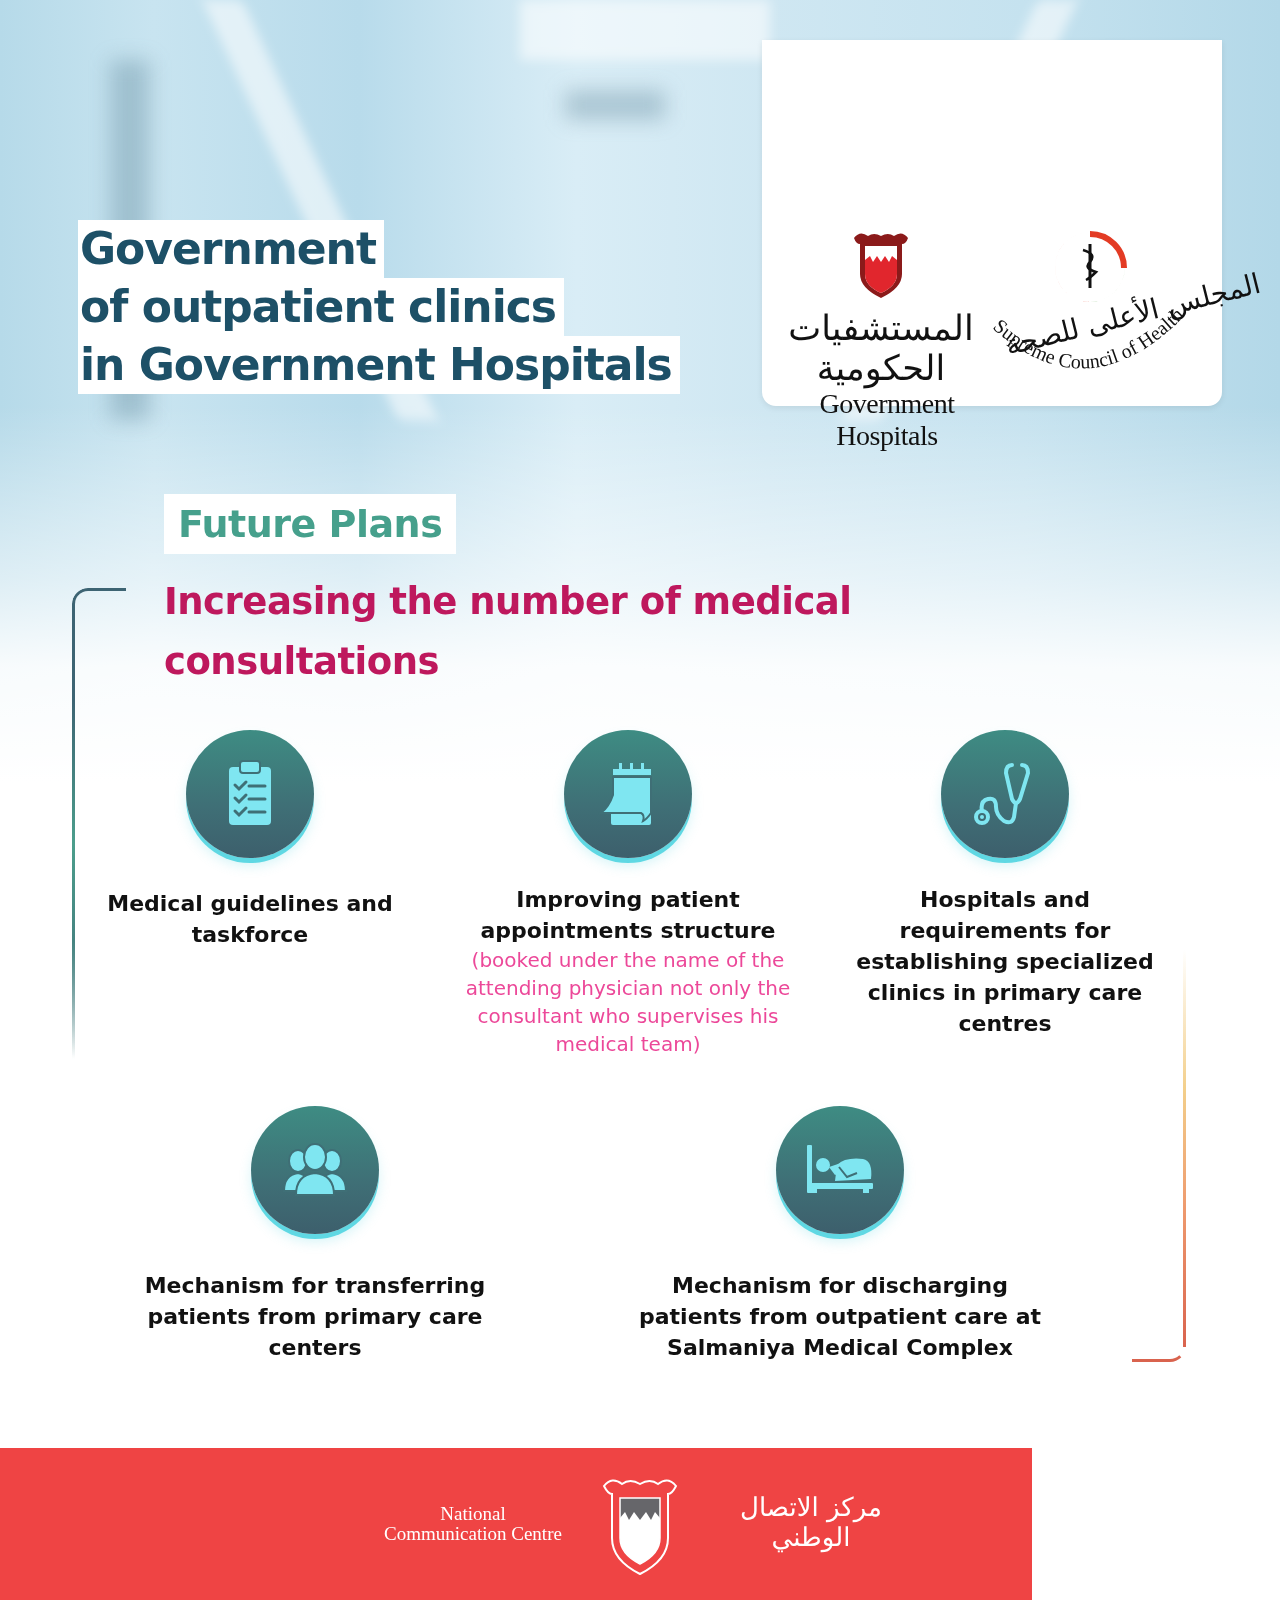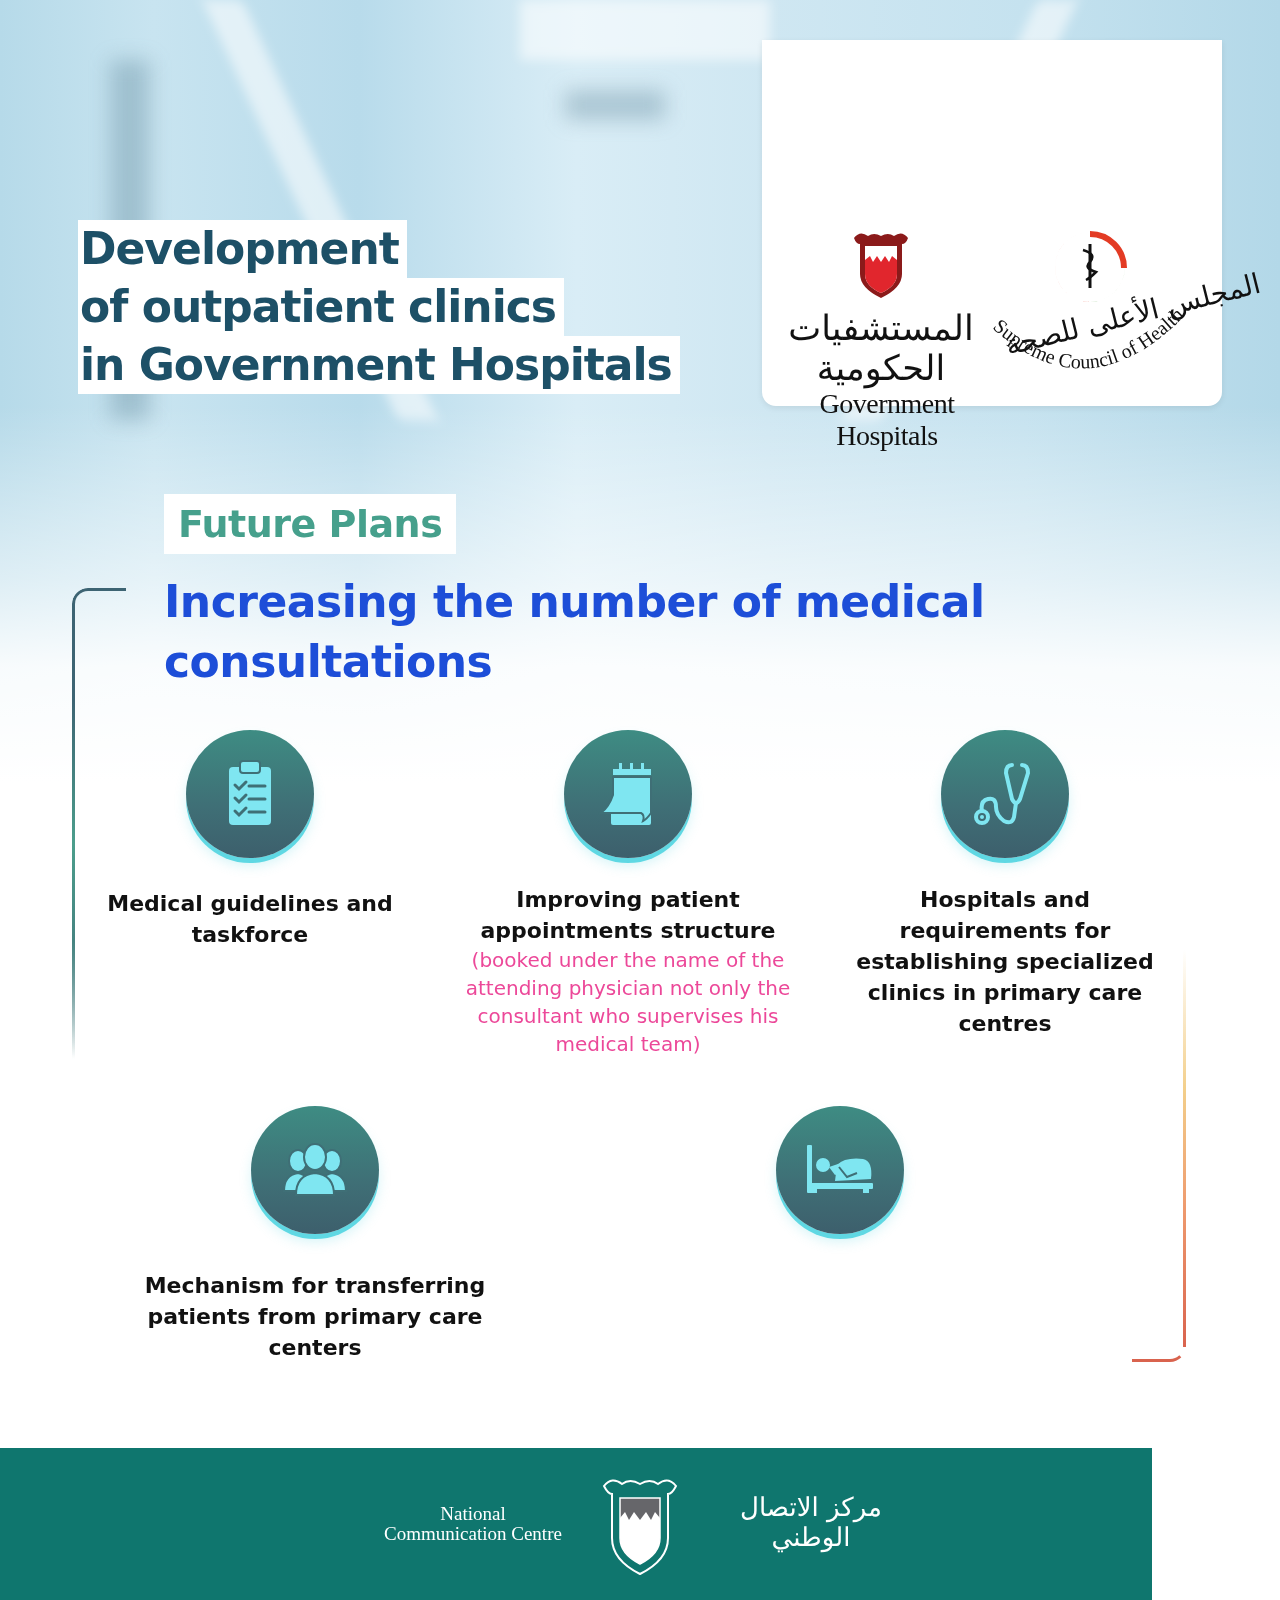--- a/index.html
+++ b/index.html
@@ -34,22 +34,22 @@
   .gh-arabic { font-family: "DejaVu Serif", serif; font-size: 35px; color: #111; margin-top: 4px; direction: rtl; }
   .gh-english { font-family: "Liberation Serif", serif; font-size: 28px; color: #111; letter-spacing: -0.5px; margin-left: 12px; }
   .sch-logo { position: absolute; left: 220px; top: 188px; width: 220px; height: 160px; }
   .sch-arabic { position: absolute; left: 20px; top: 70px; font-family: "DejaVu Serif", serif; font-size: 28px; color: #111; transform: rotate(-14deg); direction: rtl; white-space: nowrap; }
 
   .future-tag {
     position: absolute; left: 164px; top: 494px; background: #ffffff; padding: 0 14px 0 14px;
     color: #46a08c; font-weight: bold; font-size: 38px; line-height: 60px; letter-spacing: -0.5px;
   }
   .section-heading {
-    position: absolute; left: 164px; top: 572px; color: #1d4ed8; font-weight: bold;
-    font-size: 44px; line-height: 60px; width: 900px; letter-spacing: -0.5px;
+    position: absolute; left: 164px; top: 572px; color: #be185d; font-weight: bold;
+    font-size: 37px; line-height: 60px; width: 900px; letter-spacing: -0.5px;
   }
 
   .bracket-left {
     position: absolute; left: 72px; top: 588px; width: 54px; height: 470px;
     border-left: 3px solid #3d6473; border-top: 3px solid #3d6473; border-top-left-radius: 16px;
     -webkit-mask: linear-gradient(180deg, #000 75%, transparent 100%);
     mask: linear-gradient(180deg, #000 75%, transparent 100%);
   }
   .bracket-left-grad {
     position: absolute; left: 72px; top: 700px; width: 3px; height: 360px;
@@ -69,22 +69,22 @@
     width: 128px; height: 128px; border-radius: 50%; margin: 0 auto;
     background: linear-gradient(180deg, #3e8c83 0%, #3f6f76 60%, #3d5f6c 100%);
     box-shadow: 0 5px 0 #5fd8e3, 0 8px 12px rgba(95,216,227,0.25);
     display: flex; align-items: center; justify-content: center;
   }
   .icon-circle svg { width: 78px; height: 78px; }
   .item-title { color: #111; font-weight: bold; font-size: 22px; line-height: 31px; }
   .item-sub { color: #ec4899; font-size: 20px; line-height: 28px; }
 
   .footer {
-    position: absolute; left: 0; top: 1448px; width: 1152px; height: 152px;
-    background: #0f766e;
+    position: absolute; left: 0; top: 1448px; width: 1032px; height: 152px;
+    background: #ef4444;
   }
   .footer-en {
     position: absolute; left: 368px; top: 56px; width: 210px; text-align: center;
     font-family: "Liberation Serif", serif; color: #ffffff; font-size: 19px; line-height: 20px;
   }
   .footer-emblem { position: absolute; left: 598px; top: 28px; width: 84px; height: 100px; }
   .footer-ar {
     position: absolute; left: 706px; top: 44px; width: 210px; text-align: center;
     font-family: "DejaVu Serif", serif; color: #ffffff; font-size: 26px; direction: rtl;
   }
@@ -95,21 +95,21 @@
 <div class="bg">
   <div class="stripe" style="left:520px;top:0;width:250px;height:60px;"></div>
   <div class="stripe" style="left:300px;top:0;width:40px;height:420px;transform:skewX(25deg);"></div>
   <div class="stripe" style="left:940px;top:0;width:40px;height:420px;transform:skewX(-25deg);"></div>
   <div class="dark" style="left:110px;top:60px;width:40px;height:360px;"></div>
   <div class="dark" style="left:1100px;top:60px;width:30px;height:300px;"></div>
   <div class="dark" style="left:565px;top:90px;width:100px;height:30px;"></div>
 </div>
 
 <div class="title-block">
-  <div class="title-line" style="top:0;">Development</div>
+  <div class="title-line" style="top:0;">Government</div>
   <div class="title-line" style="top:58px;">of outpatient clinics</div>
   <div class="title-line" style="top:116px;">in Government Hospitals</div>
 </div>
 
 <div class="logo-card">
   <div class="gh-logo">
     <svg class="gh-emblem" viewBox="0 0 62 70">
       <path d="M4 8 Q10 0 18 6 Q24 2 31 6 Q38 2 44 6 Q52 0 58 8 Q56 14 52 14 L52 44 Q52 58 31 68 Q10 58 10 44 L10 14 Q6 14 4 8 Z" fill="#8b1a1a"></path>
       <path d="M15 16 L47 16 L47 44 Q47 56 31 63 Q15 56 15 44 Z" fill="#ffffff"></path>
       <path d="M15 30 L20 26 L23 32 L27 26 L31 32 L35 26 L39 32 L42 26 L47 30 L47 44 Q47 56 31 63 Q15 56 15 44 Z" fill="#e1262d"></path>
@@ -218,20 +218,21 @@
         <rect x="6" y="52" width="66" height="6" rx="1"></rect>
         <rect x="10" y="58" width="6" height="4"></rect>
           <rect x="62" y="58" width="6" height="4"></rect>
         <circle cx="22" cy="34" r="7"></circle>
         <path d="M28 36 L40 32 Q44 30 46 34 L44 40 L34 44 Z"></path>
         <path d="M36 34 Q44 26 62 28 Q72 30 70 48 L34 50 Z"></path>
       </g>
       <path d="M38 36 L46 46 L56 42" stroke="#3f6f76" stroke-width="2" fill="none"></path>
     </svg>
   </div>
+  <div class="item-title" style="margin-top:36px;">Mechanism  for discharging patients from outpatient care at Salmaniya Medical Complex</div>
 </div>
 
 <div class="footer">
   <div class="footer-en">
     <div>National</div>
     <div>Communication Centre</div>
   </div>
   <svg class="footer-emblem" viewBox="0 0 84 100">
     <path d="M6 10 Q14 0 24 8 Q32 2 42 8 Q52 2 60 8 Q70 0 78 10 Q74 18 70 18 L70 62 Q70 84 42 98 Q14 84 14 62 L14 18 Q10 18 6 10 Z" fill="none" stroke="#ffffff" stroke-width="2"></path>
     <path d="M22 22 L62 22 L62 62 Q62 78 42 88 Q22 78 22 62 Z" fill="#66666a" stroke="#ffffff" stroke-width="1.5"></path>

